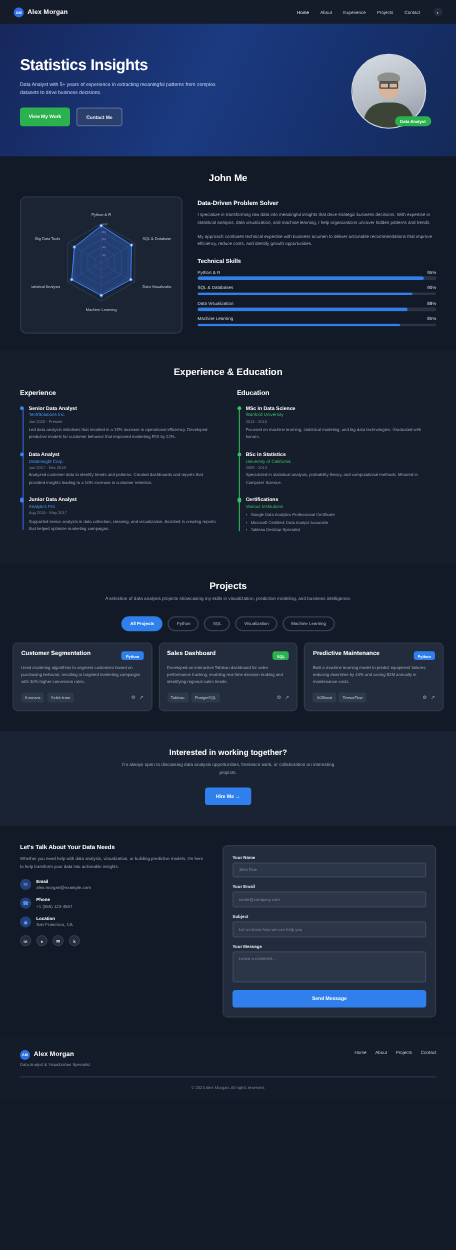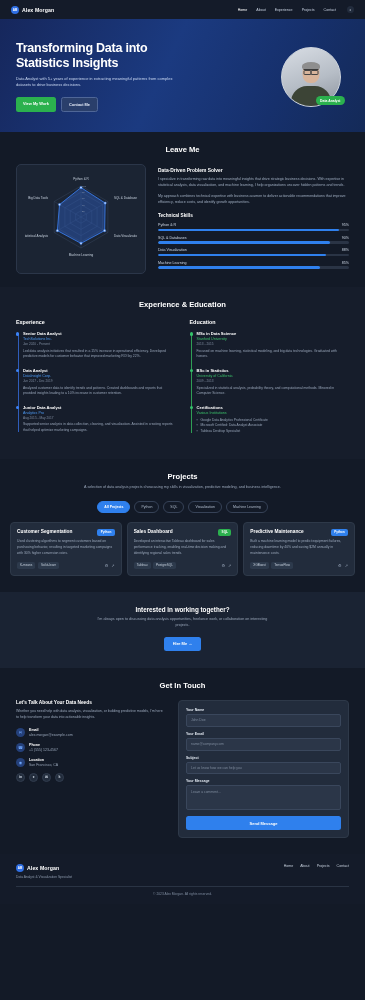--- a/index.html
+++ b/index.html
@@ -231,42 +231,41 @@
       <a class="nav-link">Experience</a>
       <a class="nav-link">Projects</a>
       <a class="nav-link">Contact</a>
       <div class="theme-toggle">◐</div>
     </div>
   </div>
 
   <div class="hero">
     <div class="hero-left">
       <div class="hero-title">
-        <div>Transforming Data into</div>
         <div>Statistics Insights</div>
       </div>
       <div class="hero-sub">Data Analyst with 5+ years of experience in extracting meaningful patterns from complex datasets to drive business decisions.</div>
       <div class="hero-btns">
         <span class="btn btn-green">View My Work</span>
         <span class="btn btn-ghost">Contact Me</span>
       </div>
     </div>
     <div class="hero-right">
       <div class="avatar-ring">
         <div class="ph-body"></div>
         <div class="ph-head"></div>
         <div class="ph-hair"></div>
         <div class="ph-glasses"></div>
       </div>
       <div class="badge-role">Data Analyst</div>
     </div>
   </div>
 
   <div class="section">
-    <div class="sec-title">Leave Me</div>
+    <div class="sec-title">John Me</div>
     <div class="about-wrap">
       <div class="radar-card">
         <svg width="112" height="94" viewBox="0 0 112 94">
           <g id="radar-grid" stroke="#3c4c66" stroke-width="0.4" fill="none">
               <polygon points="56,38.8 61.36935750346352,41.9 61.36935750346352,48.1 56,51.2 50.63064249653648,48.1 50.63064249653648,41.9"></polygon>
               <polygon points="56,32.6 66.73871500692704,38.8 66.73871500692704,51.199999999999996 56,57.4 45.26128499307296,51.2 45.26128499307296,38.8"></polygon>
               <polygon points="56,26.400000000000002 72.10807251039056,35.7 72.10807251039056,54.3 56,63.599999999999994 39.891927489609444,54.300000000000004 39.891927489609444,35.7"></polygon>
               <polygon points="56,20.2 77.47743001385408,32.6 77.47743001385408,57.4 56,69.8 34.522569986145925,57.400000000000006 34.522569986145925,32.599999999999994"></polygon>
               <polygon points="56,14 82.8467875173176,29.5 82.84678751731761,60.49999999999999 56,76 29.153212482682406,60.500000000000014 29.153212482682402,29.499999999999996"></polygon>
             </g>
@@ -471,21 +470,20 @@
       </div>
   </div>
 
   <div class="cta">
     <div class="cta-h">Interested in working together?</div>
     <div class="cta-p">I'm always open to discussing data analysis opportunities, freelance work, or collaboration on interesting projects.</div>
     <span class="cta-btn">Hire Me →</span>
   </div>
 
   <div class="contact">
-    <div class="sec-title">Get In Touch</div>
     <div class="contact-wrap">
       <div class="contact-left">
         <div class="ct-h">Let's Talk About Your Data Needs</div>
         <div class="ct-p">Whether you need help with data analysis, visualization, or building predictive models, I'm here to help transform your data into actionable insights.</div>
         <div id="contact-details">
             <div class="ct-row">
               <div class="ct-ic">✉</div>
               <div>
                 <div class="ct-lab">Email</div>
                 <div class="ct-val">alex.morgan@example.com</div>

